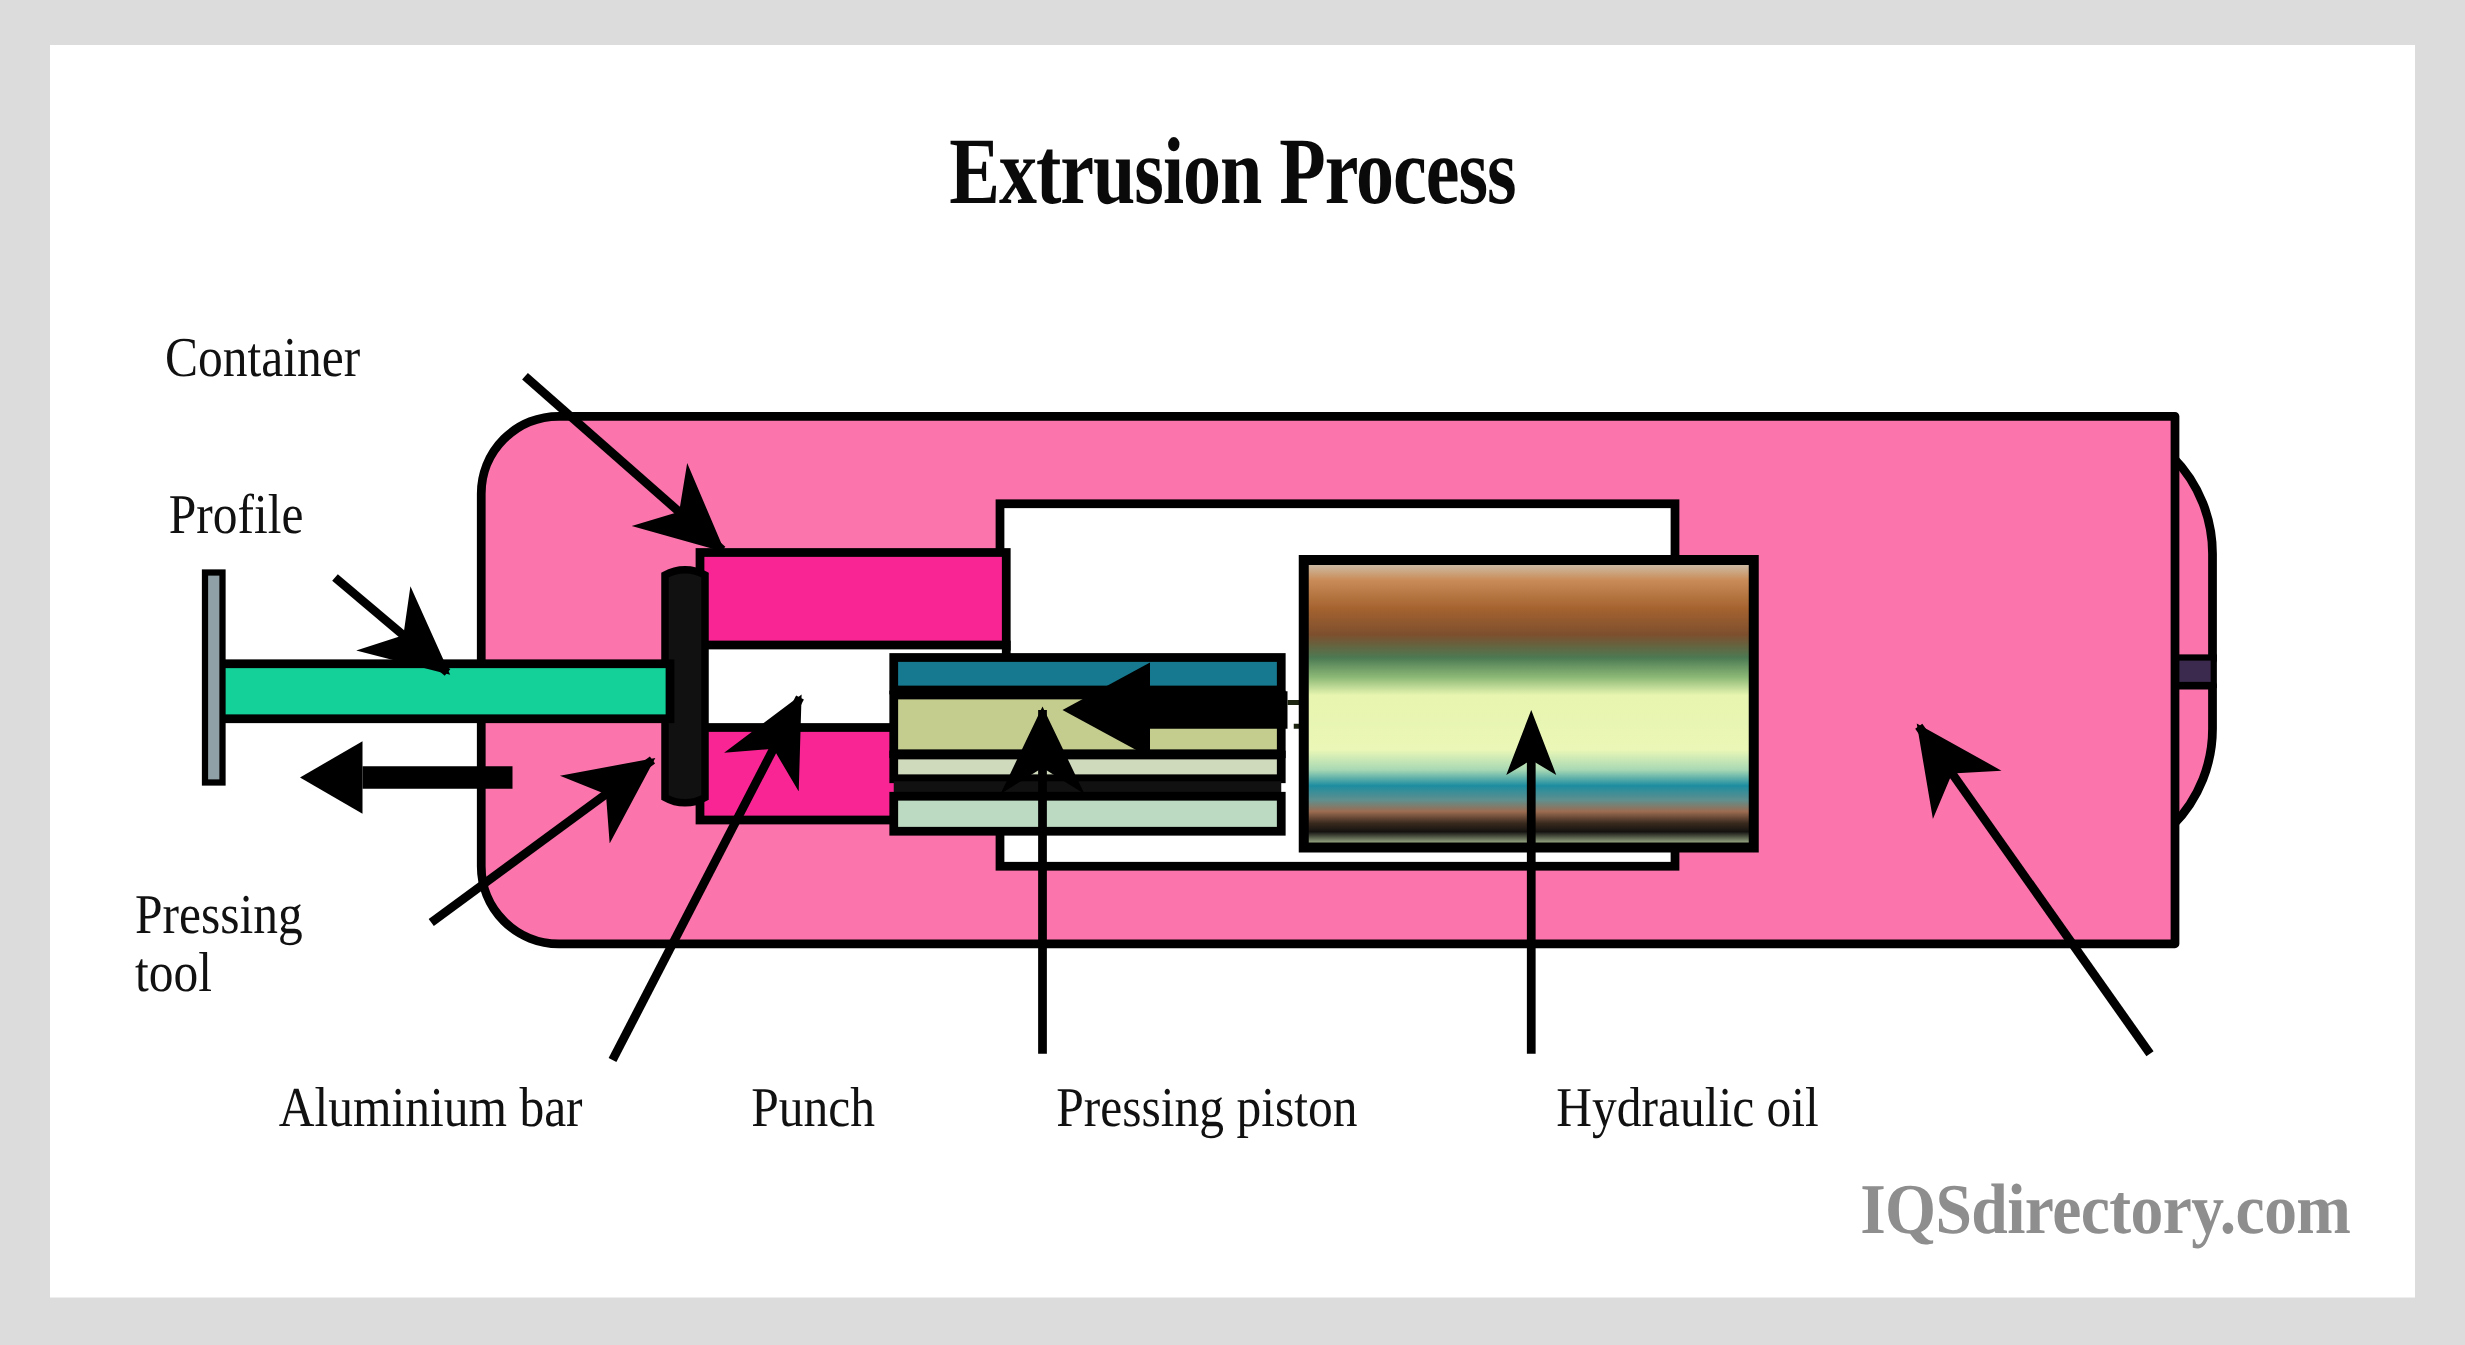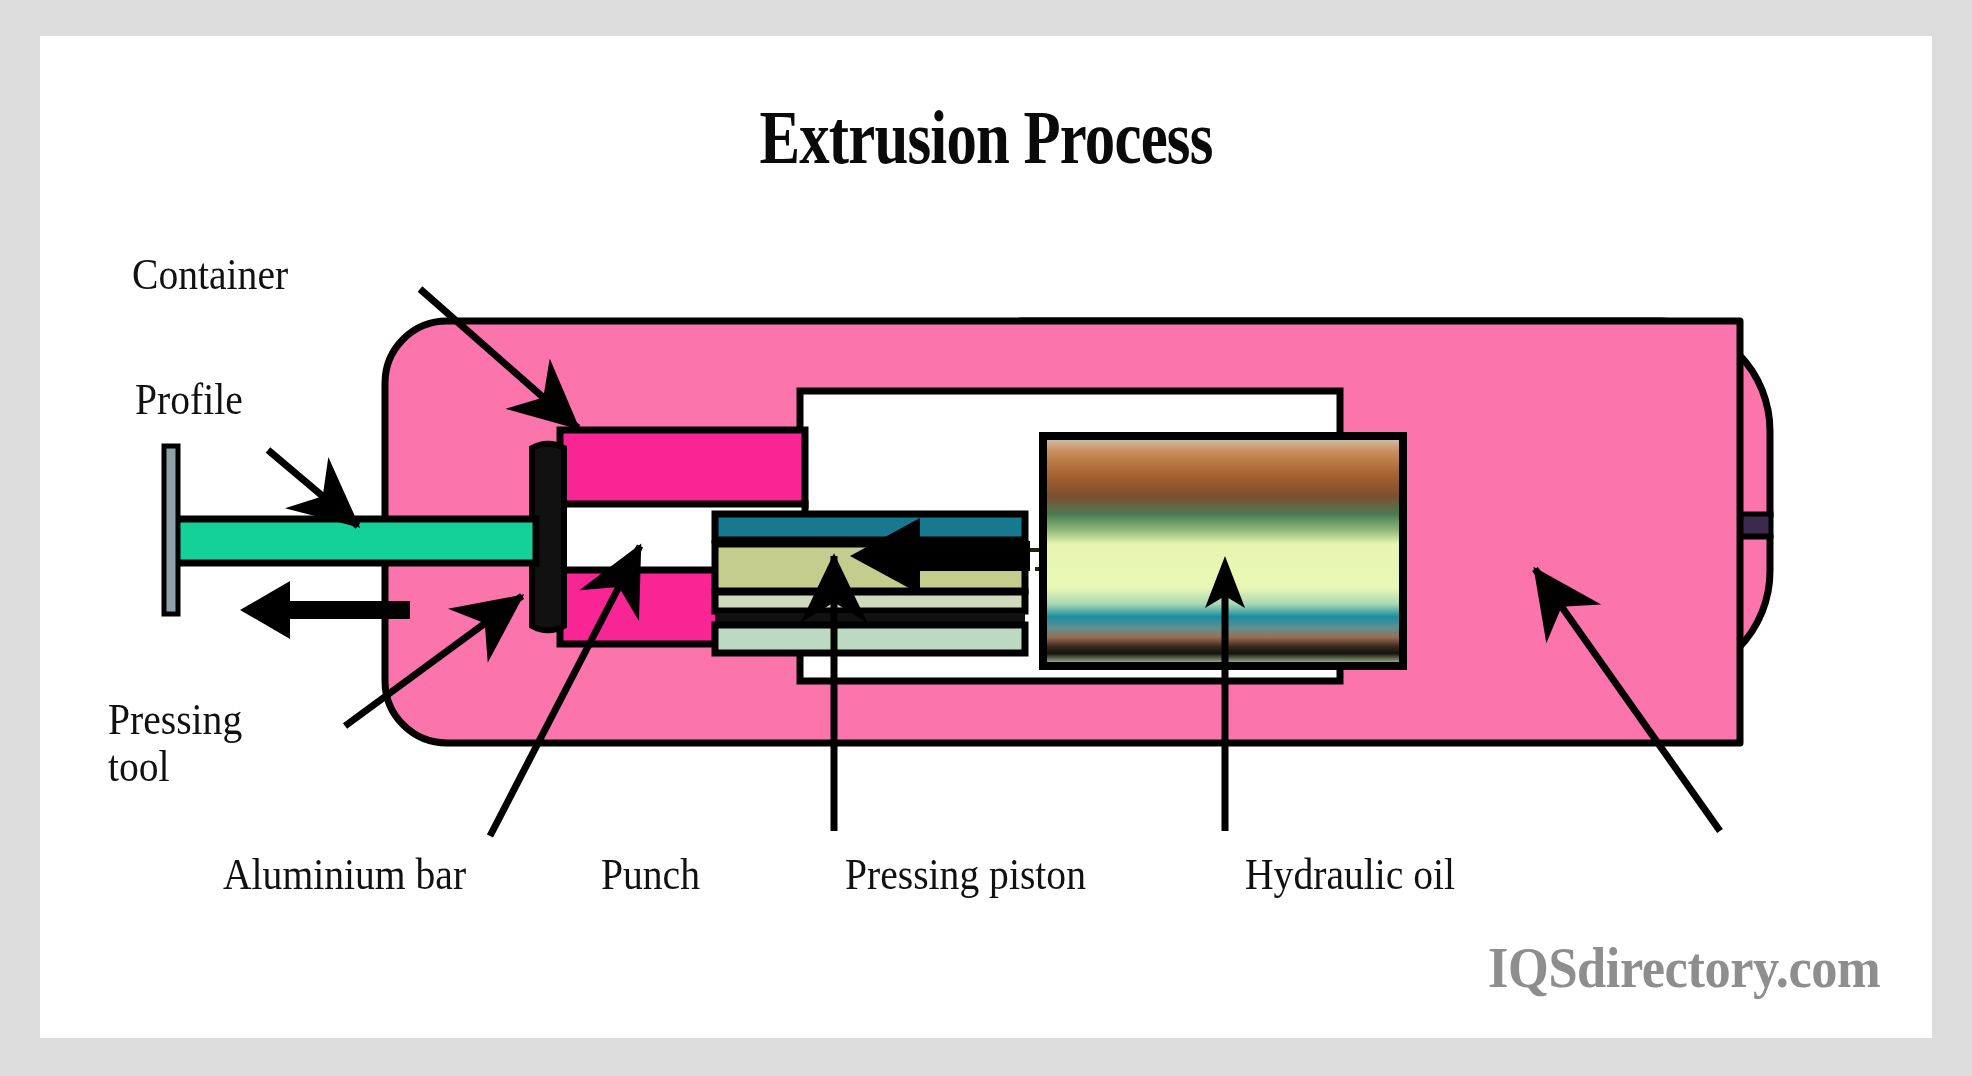--- a/index.html
+++ b/index.html
@@ -19,21 +19,21 @@
     position:absolute;left:0;top:58px;width:1892px;
     text-align:center;
     font-family:"Liberation Serif",serif;
     font-weight:bold;
     font-size:76px;
     letter-spacing:-1px;
     color:#0a0a0a;
     transform:scaleX(0.80);
     transform-origin:center top;
   }
-  #stage{position:absolute;left:0;top:0;width:1892px;height:1002px;}
+  #stage{position:absolute;left:0;top:12px;width:1892px;height:1002px;}
   .lbl{
     position:absolute;
     font-family:"Liberation Serif",serif;
     font-size:45px;
     color:#111;
     white-space:pre;
     line-height:1.05;
     transform:scaleX(0.88);
     transform-origin:left top;
   }

